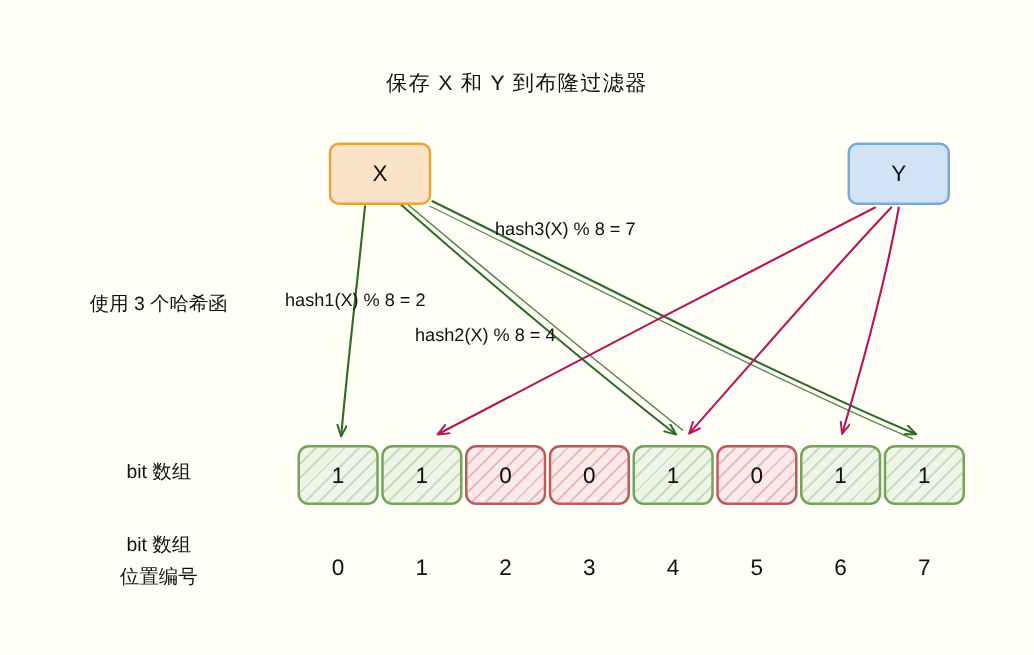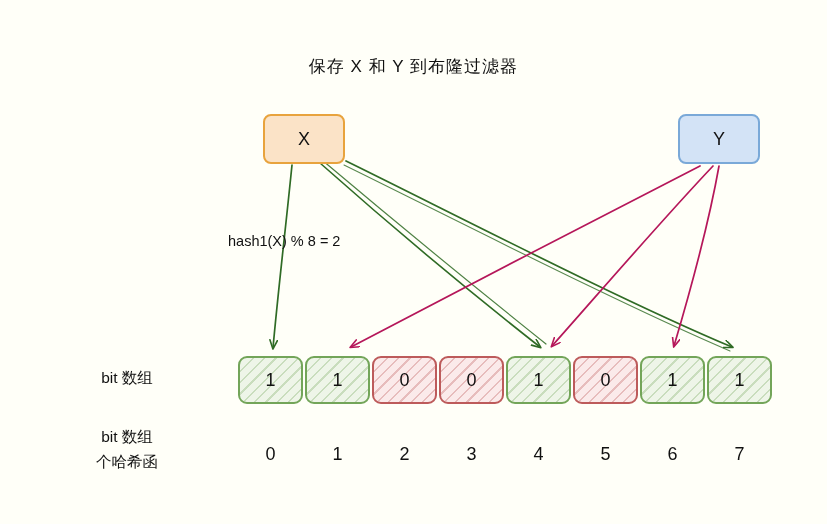--- a/index.html
+++ b/index.html
@@ -192,29 +192,32 @@
   <div class="title">保存 X 和 Y 到布隆过滤器</div>
 
   <div class="elem-box elem-x">
     <span>X</span>
   </div>
   <div class="elem-box elem-y">
     <span>Y</span>
   </div>
 
   <div class="hash-label hash1">hash1(X) % 8 = 2</div>
+  <div class="hash-label hash2">hash2(X) % 8 = 4</div>
+  <div class="hash-label hash3">hash3(X) % 8 = 7</div>
 
   <div class="side-caption cap-hash">
+    <div>使用 3 个哈希函</div>
   </div>
 
   <div class="side-caption cap-bit">bit 数组</div>
 
   <div class="side-caption cap-index">
     <div>bit 数组</div>
-    <div>个哈希函</div>
+    <div>位置编号</div>
   </div>
 
   <div id="bit-array">
       <div class="bit-cell bit-on">
         <span class="cell-val">1</span>
       </div>
       <div class="bit-cell bit-on">
         <span class="cell-val">1</span>
       </div>
       <div class="bit-cell bit-off">

